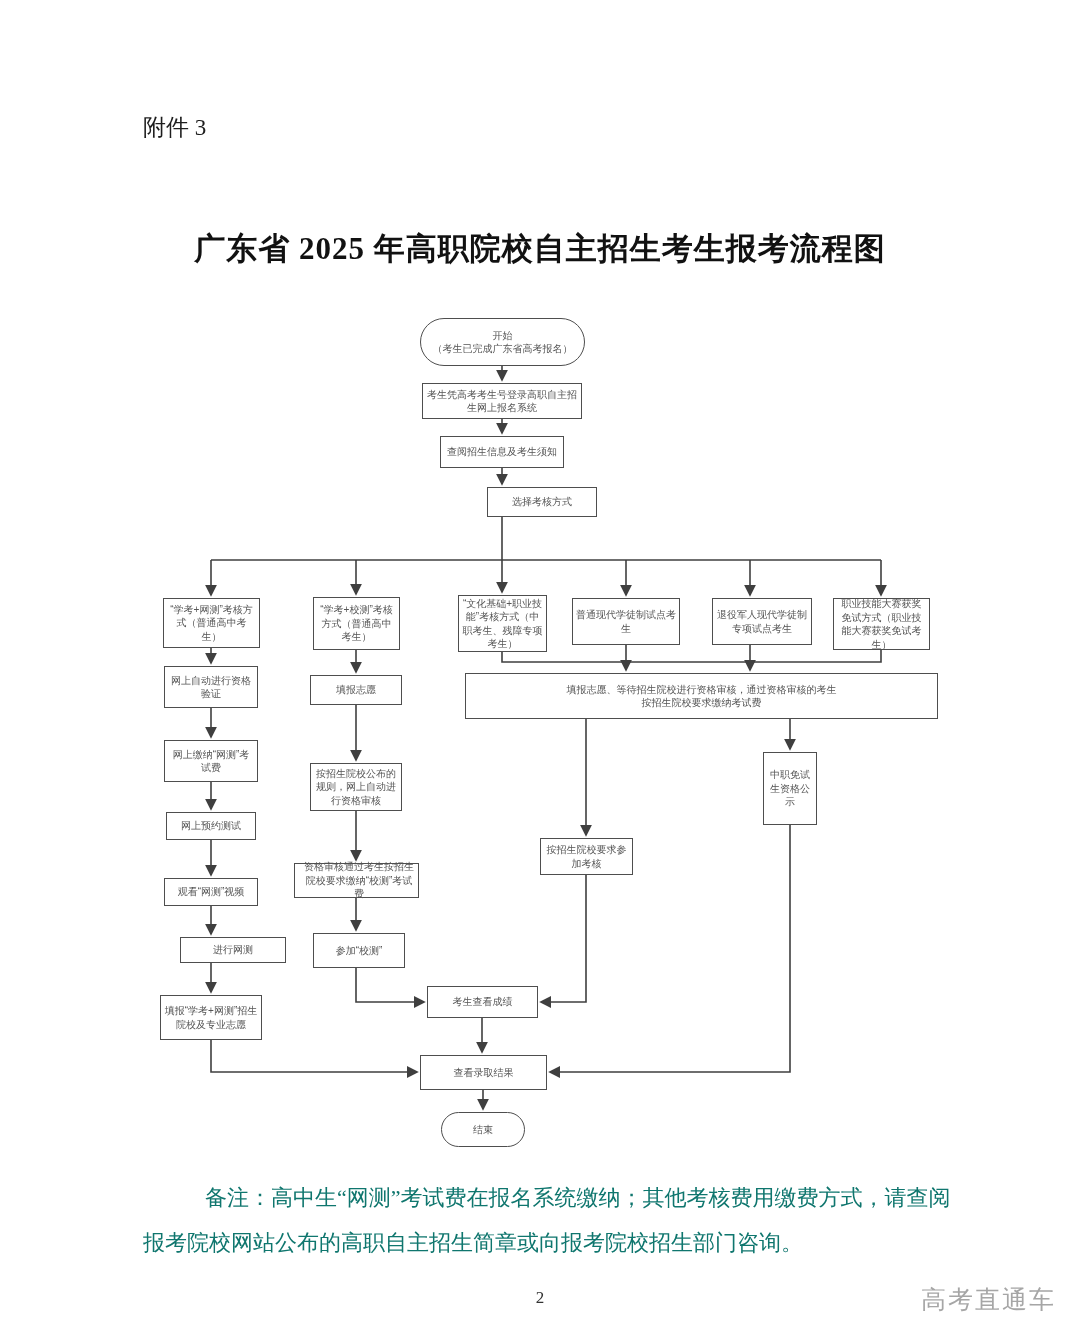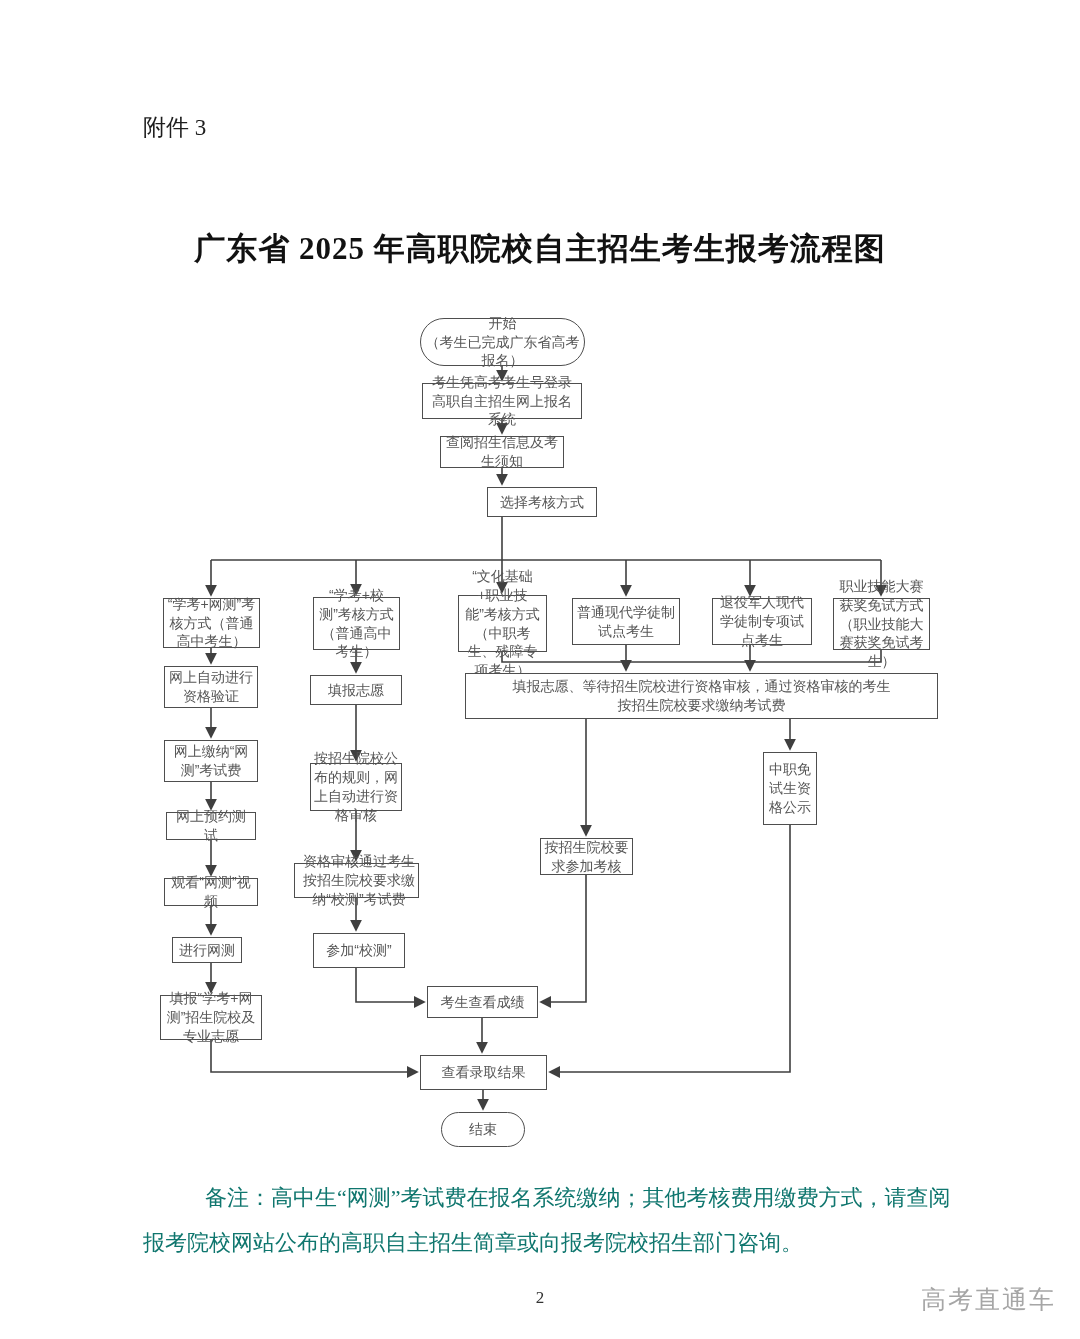--- a/index.html
+++ b/index.html
@@ -7,21 +7,21 @@
         font-family:"Liberation Sans",sans-serif;}
   #attachment{position:absolute;left:143px;top:112px;font-family:"Liberation Serif",serif;
               font-size:23px;color:#1d1d1d;}
   #title{position:absolute;left:0;top:228px;width:1080px;text-align:center;
          font-family:"Liberation Serif",serif;font-weight:bold;font-size:31px;
          letter-spacing:1px;color:#111;}
   
   #chart-svg{position:absolute;left:0;top:0;width:1080px;height:1339px;pointer-events:none;}
   .node{position:absolute;display:flex;align-items:center;justify-content:center;
         text-align:center;background:#fff;border:1.5px solid #4e4e4e;color:#555;
-        font-size:14px;line-height:1.35;padding:2px 3px;box-sizing:border-box;
+        font-size:10px;line-height:1.35;padding:2px 3px;box-sizing:border-box;
         white-space:pre-line;}
   .oval{border-radius:26px;}
   
   #n-start {left:420px;top:318px;width:165px;height:48px;}
   #n-login {left:422px;top:383px;width:160px;height:36px;}
   #n-review{left:440px;top:436px;width:124px;height:32px;}
   #n-choose{left:447px;top:487px;width:110px;height:30px;margin-left:40px;}
   
   #n-b1{left:163px;top:598px;width:97px; height:50px;}
   #n-b2{left:313px;top:597px;width:87px; height:53px;}
@@ -29,21 +29,21 @@
   #n-b4{left:572px;top:598px;width:108px;height:47px;}
   #n-b5{left:700px;top:598px;width:100px;height:47px;margin-left:12px;}
   #n-b6{left:833px;top:598px;width:97px; height:52px;}
   
   #n-wide{left:465px;top:673px;width:473px;height:46px;}
   
   #n-c1v{left:164px;top:666px;width:94px;height:42px;}
   #n-c1p{left:164px;top:740px;width:94px;height:42px;}
   #n-c1b{left:166px;top:812px;width:90px;height:28px;}
   #n-c1w{left:164px;top:878px;width:94px;height:28px;}
-  #n-c1t{left:172px;top:937px;width:70px;height:26px;}
+  #n-c1t{left:180px;top:937px;width:106px;height:26px;}
   #n-c1f{left:160px;top:995px;width:102px;height:45px;}
   
   #n-c2f{left:310px;top:675px;width:92px;height:30px;}
   #n-c2r{left:310px;top:763px;width:92px;height:48px;}
   #n-c2p{left:294px;top:863px;width:125px;height:35px;padding-left:8px;}
   #n-c2t{left:313px;top:933px;width:92px;height:35px;}
   
   #n-mass{left:540px;top:838px;width:93px;height:37px;}
   #n-mpub{left:763px;top:752px;width:54px;height:73px;}
   

